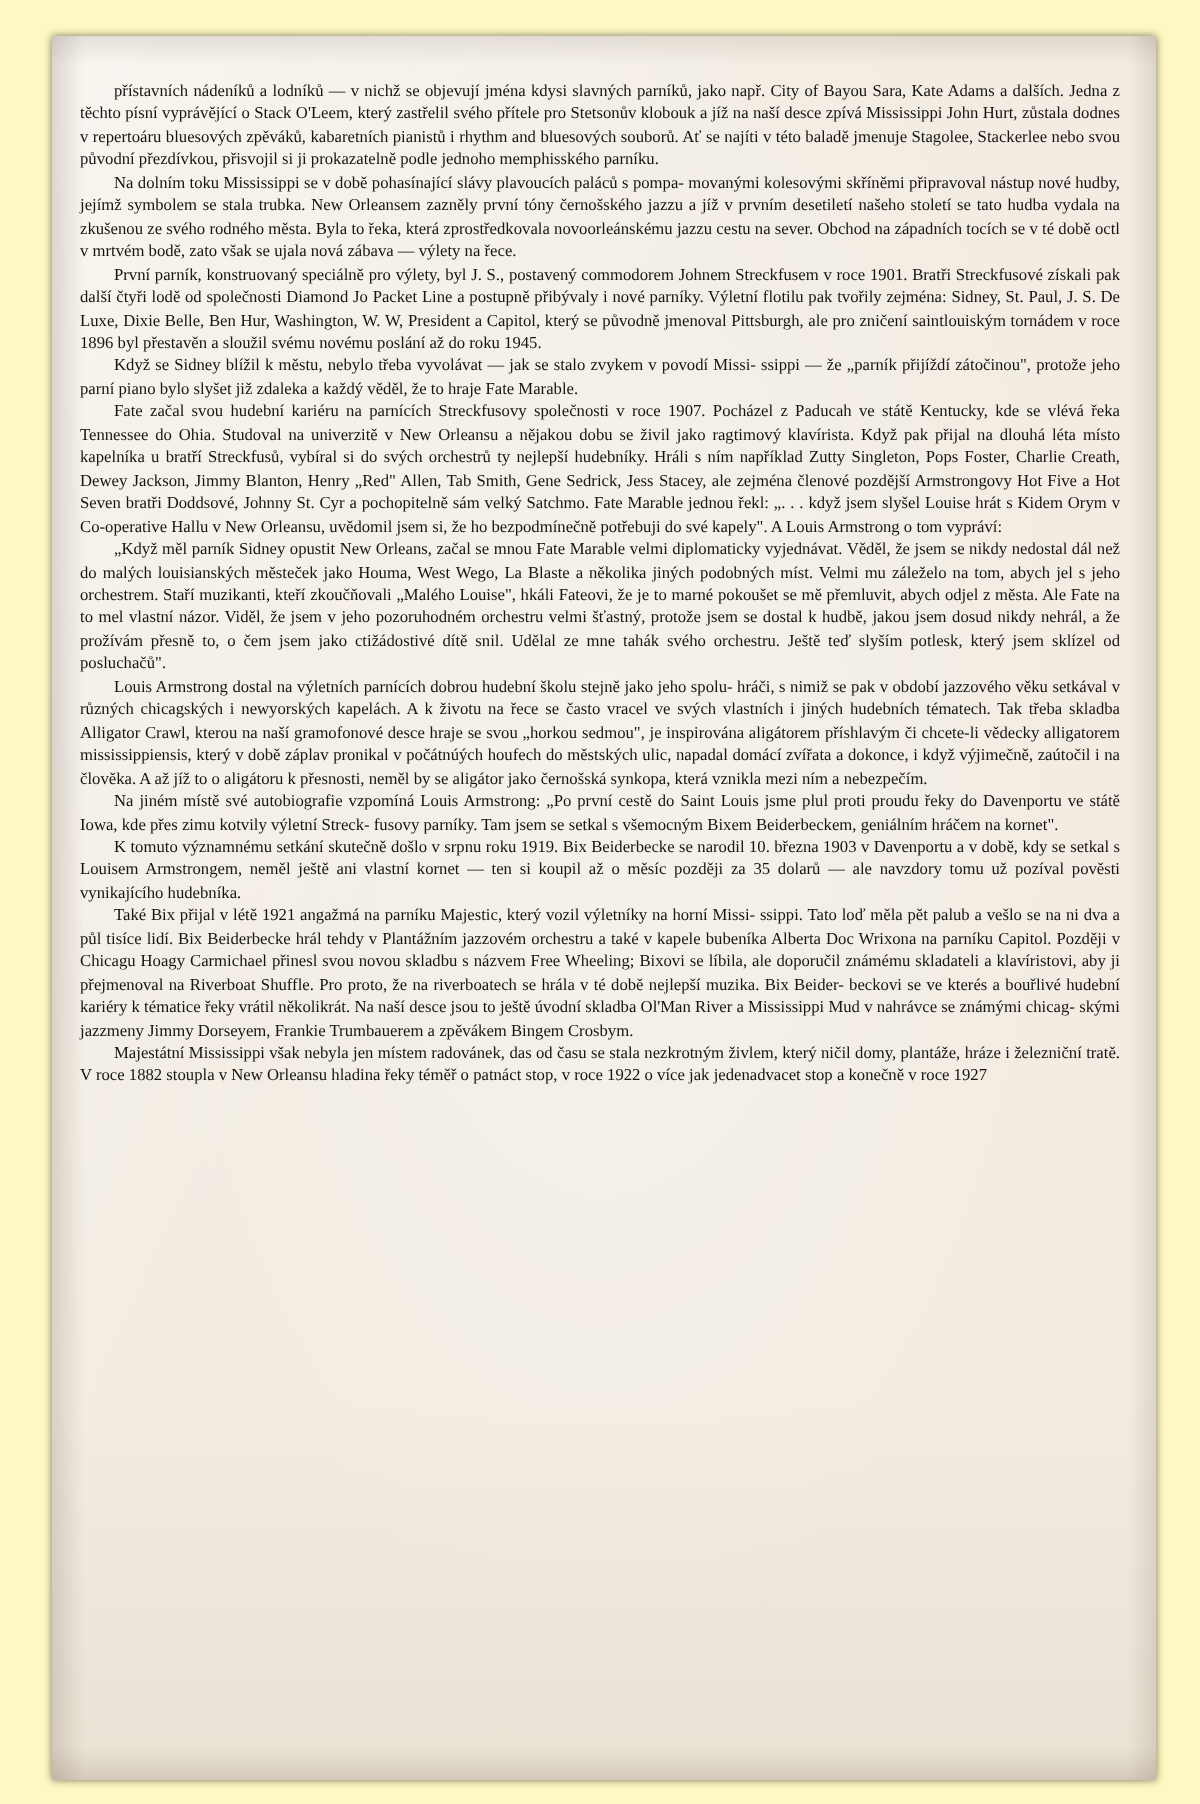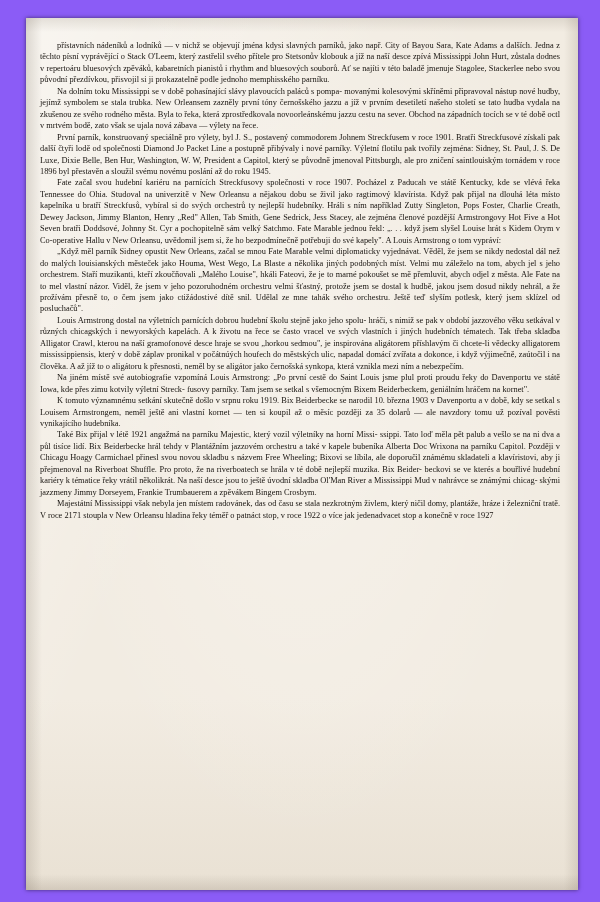--- a/index.html
+++ b/index.html
@@ -10,21 +10,21 @@
   body {
     width: 600px;
     height: 902px;
     overflow: hidden;
     font-family: "Liberation Serif", serif;
   }
   #page {
     position: relative;
     width: 600px;
     height: 902px;
-    background: #8b5cf6;
+    background: #fef9c3;
   }
   
   #sheet {
     position: absolute;
     left: 26px;
     top: 18px;
     width: 552px;
     height: 872px;
     background: #f2ece2;
     background-image:
@@ -64,22 +64,23 @@
 </style>
 </head>
 <body>
 
 <div id="page">
   <div id="sheet">
     <div id="text-column">
       <p class="para">přístavních nádeníků a lodníků — v nichž se objevují jména kdysi slavných parníků, jako např. City of Bayou Sara, Kate Adams a dalších. Jedna z těchto písní vyprávějící o Stack O'Leem, který zastřelil svého přítele pro Stetsonův klobouk a jíž na naší desce zpívá Mississippi John Hurt, zůstala dodnes v repertoáru bluesových zpěváků, kabaretních pianistů i rhythm and bluesových souborů. Ať se najíti v této baladě jmenuje Stagolee, Stackerlee nebo svou původní přezdívkou, přisvojil si ji prokazatelně podle jednoho memphisského parníku.</p>
       <p class="para">Na dolním toku Mississippi se v době pohasínající slávy plavoucích paláců s pompa- movanými kolesovými skříněmi připravoval nástup nové hudby, jejímž symbolem se stala trubka. New Orleansem zazněly první tóny černošského jazzu a jíž v prvním desetiletí našeho století se tato hudba vydala na zkušenou ze svého rodného města. Byla to řeka, která zprostředkovala novoorleánskému jazzu cestu na sever. Obchod na západních tocích se v té době octl v mrtvém bodě, zato však se ujala nová zábava — výlety na řece.</p>
       <p class="para">První parník, konstruovaný speciálně pro výlety, byl J. S., postavený commodorem Johnem Streckfusem v roce 1901. Bratři Streckfusové získali pak další čtyři lodě od společnosti Diamond Jo Packet Line a postupně přibývaly i nové parníky. Výletní flotilu pak tvořily zejména: Sidney, St. Paul, J. S. De Luxe, Dixie Belle, Ben Hur, Washington, W. W, President a Capitol, který se původně jmenoval Pittsburgh, ale pro zničení saintlouiským tornádem v roce 1896 byl přestavěn a sloužil svému novému poslání až do roku 1945.</p>
+      <p class="para">Když se Sidney blížil k městu, nebylo třeba vyvolávat — jak se stalo zvykem v povodí Missi- ssippi — že „parník přijíždí zátočinou", protože jeho parní piano bylo slyšet již zdaleka a každý věděl, že to hraje Fate Marable.</p>
       <p class="para">Fate začal svou hudební kariéru na parnících Streckfusovy společnosti v roce 1907. Pocházel z Paducah ve státě Kentucky, kde se vlévá řeka Tennessee do Ohia. Studoval na univerzitě v New Orleansu a nějakou dobu se živil jako ragtimový klavírista. Když pak přijal na dlouhá léta místo kapelníka u bratří Streckfusů, vybíral si do svých orchestrů ty nejlepší hudebníky. Hráli s ním například Zutty Singleton, Pops Foster, Charlie Creath, Dewey Jackson, Jimmy Blanton, Henry „Red" Allen, Tab Smith, Gene Sedrick, Jess Stacey, ale zejména členové pozdější Armstrongovy Hot Five a Hot Seven bratři Doddsové, Johnny St. Cyr a pochopitelně sám velký Satchmo. Fate Marable jednou řekl: „. . . když jsem slyšel Louise hrát s Kidem Orym v Co-operative Hallu v New Orleansu, uvědomil jsem si, že ho bezpodmínečně potřebuji do své kapely". A Louis Armstrong o tom vypráví:</p>
       <p class="para">„Když měl parník Sidney opustit New Orleans, začal se mnou Fate Marable velmi diplomaticky vyjednávat. Věděl, že jsem se nikdy nedostal dál než do malých louisianských městeček jako Houma, West Wego, La Blaste a několika jiných podobných míst. Velmi mu záleželo na tom, abych jel s jeho orchestrem. Staří muzikanti, kteří zkoučňovali „Malého Louise", hkáli Fateovi, že je to marné pokoušet se mě přemluvit, abych odjel z města. Ale Fate na to mel vlastní názor. Viděl, že jsem v jeho pozoruhodném orchestru velmi šťastný, protože jsem se dostal k hudbě, jakou jsem dosud nikdy nehrál, a že prožívám přesně to, o čem jsem jako ctižádostivé dítě snil. Udělal ze mne tahák svého orchestru. Ještě teď slyším potlesk, který jsem sklízel od posluchačů".</p>
       <p class="para">Louis Armstrong dostal na výletních parnících dobrou hudební školu stejně jako jeho spolu- hráči, s nimiž se pak v období jazzového věku setkával v různých chicagských i newyorských kapelách. A k životu na řece se často vracel ve svých vlastních i jiných hudebních tématech. Tak třeba skladba Alligator Crawl, kterou na naší gramofonové desce hraje se svou „horkou sedmou", je inspirována aligátorem příshlavým či chcete-li vědecky alligatorem mississippiensis, který v době záplav pronikal v počátnúých houfech do městských ulic, napadal domácí zvířata a dokonce, i když výjimečně, zaútočil i na člověka. A až jíž to o aligátoru k přesnosti, neměl by se aligátor jako černošská synkopa, která vznikla mezi ním a nebezpečím.</p>
       <p class="para">Na jiném místě své autobiografie vzpomíná Louis Armstrong: „Po první cestě do Saint Louis jsme plul proti proudu řeky do Davenportu ve státě Iowa, kde přes zimu kotvily výletní Streck- fusovy parníky. Tam jsem se setkal s všemocným Bixem Beiderbeckem, geniálním hráčem na kornet".</p>
       <p class="para">K tomuto významnému setkání skutečně došlo v srpnu roku 1919. Bix Beiderbecke se narodil 10. března 1903 v Davenportu a v době, kdy se setkal s Louisem Armstrongem, neměl ještě ani vlastní kornet — ten si koupil až o měsíc později za 35 dolarů — ale navzdory tomu už pozíval pověsti vynikajícího hudebníka.</p>
       <p class="para">Také Bix přijal v létě 1921 angažmá na parníku Majestic, který vozil výletníky na horní Missi- ssippi. Tato loď měla pět palub a vešlo se na ni dva a půl tisíce lidí. Bix Beiderbecke hrál tehdy v Plantážním jazzovém orchestru a také v kapele bubeníka Alberta Doc Wrixona na parníku Capitol. Později v Chicagu Hoagy Carmichael přinesl svou novou skladbu s názvem Free Wheeling; Bixovi se líbila, ale doporučil známému skladateli a klavíristovi, aby ji přejmenoval na Riverboat Shuffle. Pro proto, že na riverboatech se hrála v té době nejlepší muzika. Bix Beider- beckovi se ve kterés a bouřlivé hudební kariéry k tématice řeky vrátil několikrát. Na naší desce jsou to ještě úvodní skladba Ol'Man River a Mississippi Mud v nahrávce se známými chicag- skými jazzmeny Jimmy Dorseyem, Frankie Trumbauerem a zpěvákem Bingem Crosbym.</p>
-      <p class="para">Majestátní Mississippi však nebyla jen místem radovánek, das od času se stala nezkrotným živlem, který ničil domy, plantáže, hráze i železniční tratě. V roce 2171 stoupla v New Orleansu hladina řeky téměř o patnáct stop, v roce 1922 o více jak jedenadvacet stop a konečně v roce 1927</p>
+      <p class="para">Majestátní Mississippi však nebyla jen místem radovánek, das od času se stala nezkrotným živlem, který ničil domy, plantáže, hráze i železniční tratě. V roce 1882 stoupla v New Orleansu hladina řeky téměř o patnáct stop, v roce 1922 o více jak jedenadvacet stop a konečně v roce 1927</p>
     </div>
   </div>
 </div>
 
 </body></html>

